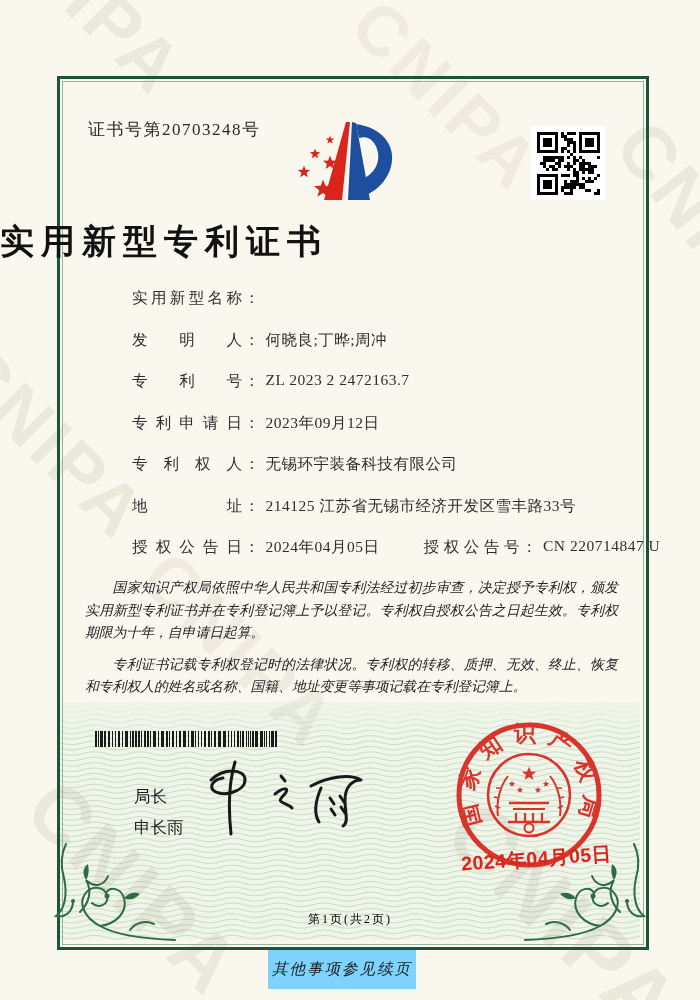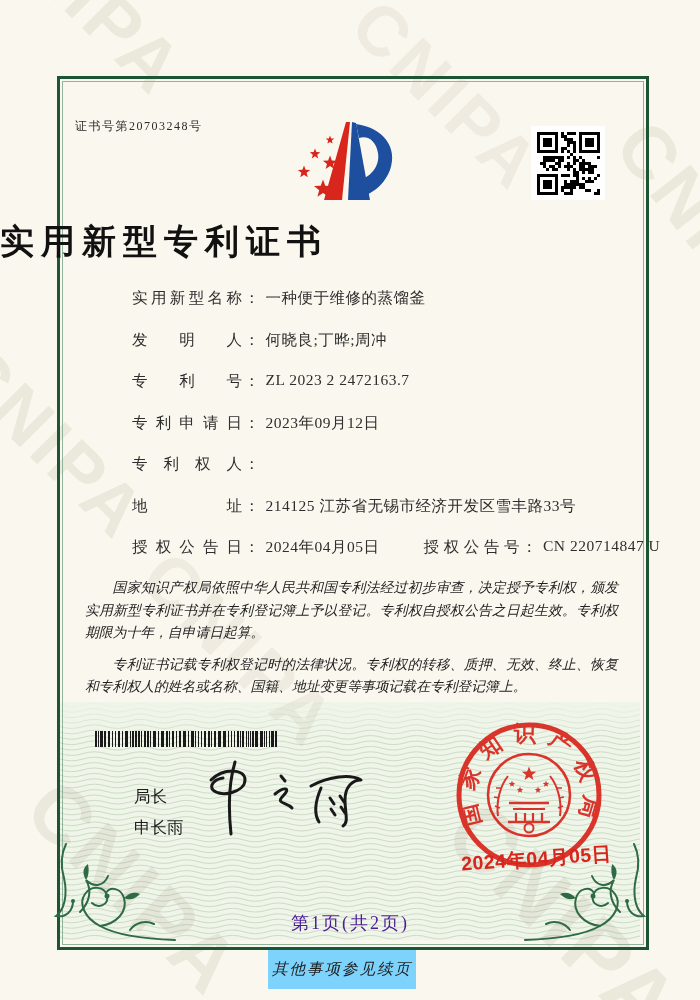--- a/index.html
+++ b/index.html
@@ -11,21 +11,21 @@
       font-weight:700;color:rgba(150,140,112,0.14);transform:rotate(45deg);
       z-index:2;letter-spacing:4px;pointer-events:none;}
   
   #frame{position:absolute;left:57px;top:76px;width:586px;height:868px;
          border:3px solid #1d5534;z-index:4;pointer-events:none;}
   #frame .inner{position:absolute;left:2px;top:2px;right:2px;bottom:2px;
          border:1px solid #93b29b;}
   #waves{position:absolute;left:60px;top:702px;z-index:1;}
   .flourish{position:absolute;z-index:5;pointer-events:none;}
   
-  #certno{left:75px;top:118px;font-size:12px;color:#2a2a2a;letter-spacing:1.5px;z-index:6;}
+  #certno{left:88px;top:118px;font-size:17px;color:#2a2a2a;letter-spacing:1.5px;z-index:6;}
   #logo{left:290px;top:112px;z-index:6;}
   #qrbox{left:531px;top:126px;width:74px;height:74px;background:#fff;z-index:6;
          display:flex;align-items:center;justify-content:center;}
   #title{left:0;top:219px;width:700px;text-align:left;font-size:34px;font-weight:700;
          color:#111;letter-spacing:7px;z-index:6;}
   
   #fields{left:88px;top:288px;width:540px;z-index:6;font-size:15.5px;color:#2e2e2e;margin-left:44px;}
   .frow{height:41.5px;display:flex;align-items:flex-start;white-space:nowrap;}
   .flabel{display:inline-block;width:110px;text-align:justify;text-align-last:justify;}
   .colon{margin:0 6px 0 2px;}
@@ -42,21 +42,21 @@
   #sig{left:195px;top:756px;z-index:7;}
   #signer{left:90px;top:786px;z-index:7;font-family:"Liberation Sans","DejaVu Sans",sans-serif;
           font-size:16.5px;color:#1c1c1c;}
   #signer div{margin-bottom:9px;margin-left:44px;}
   
   #seal{left:454px;top:720px;z-index:7;}
   #sealdate{left:461px;top:845px;width:160px;z-index:8;color:#d9251c;font-weight:700;
             font-size:19.5px;transform:rotate(-4deg);letter-spacing:0.5px;
             font-family:"Liberation Sans","DejaVu Sans",sans-serif;}
   
-  #pageind{left:0;top:911px;width:700px;text-align:center;font-size:18px;color:#4c1d95;
+  #pageind{left:0;top:911px;width:700px;text-align:center;font-size:12px;color:#000000;
            letter-spacing:2px;z-index:6;}
   #contnote{left:268px;top:950px;background:#7dd3fc;padding:9px 4px;z-index:6;
             font-size:15.5px;font-style:italic;color:#1d1d1d;letter-spacing:2px;}
 </style>
 </head>
 <body>
 
 <div class="wm" style="left:-38px;top:-48px;font-size:74px;">CNIPA</div>
 <div class="wm" style="left:330px;top:55px;font-size:70px;color:rgba(150,140,112,0.10);">CNIPA</div>
 <div class="wm" style="left:585px;top:185px;font-size:74px;transform:rotate(52deg);">CNIPA</div>
@@ -297,40 +297,40 @@
       <rect x="2" y="16" width="3" height="3" fill="#000"></rect>
     </svg>
 </div>
 
 <div id="title" class="abs">实用新型专利证书</div>
 
 <div id="fields" class="abs">
   <div class="frow">
     <span class="flabel">实用新型名称</span>
       <span class="colon">：</span>
-    <span class="fval">一种便于维修的蒸馏釜</span>
   </div>
   <div class="frow">
     <span class="flabel">发明人</span>
       <span class="colon">：</span>
     <span class="fval">何晓良;丁晔;周冲</span>
   </div>
   <div class="frow">
     <span class="flabel">专利号</span>
       <span class="colon">：</span>
     <span class="fval">ZL 2023 2 2472163.7</span>
   </div>
   <div class="frow">
     <span class="flabel">专利申请日</span>
       <span class="colon">：</span>
     <span class="fval">2023年09月12日</span>
   </div>
   <div class="frow">
     <span class="flabel">专利权人</span>
       <span class="colon">：</span>
+    <span class="fval">无锡环宇装备科技有限公司</span>
   </div>
   <div class="frow">
     <span class="flabel">地址</span>
       <span class="colon">：</span>
     <span class="fval">214125 江苏省无锡市经济开发区雪丰路33号</span>
   </div>
   <div class="frow">
     <span class="flabel">授权公告日</span>
       <span class="colon">：</span>
     <span class="fval">2024年04月05日</span>

